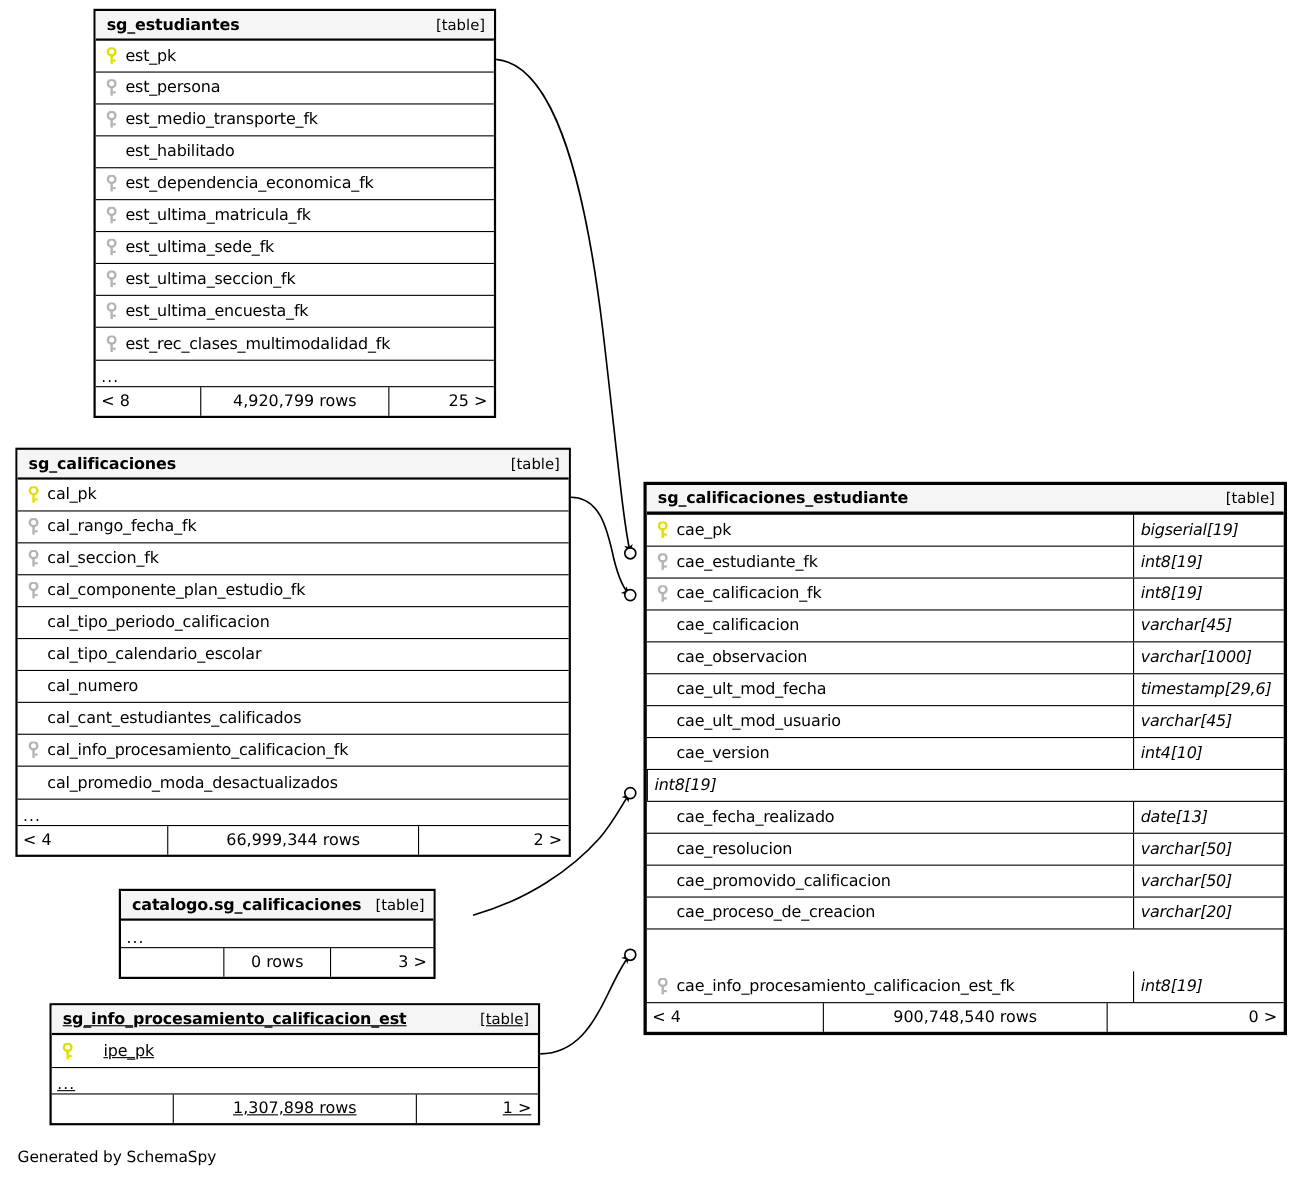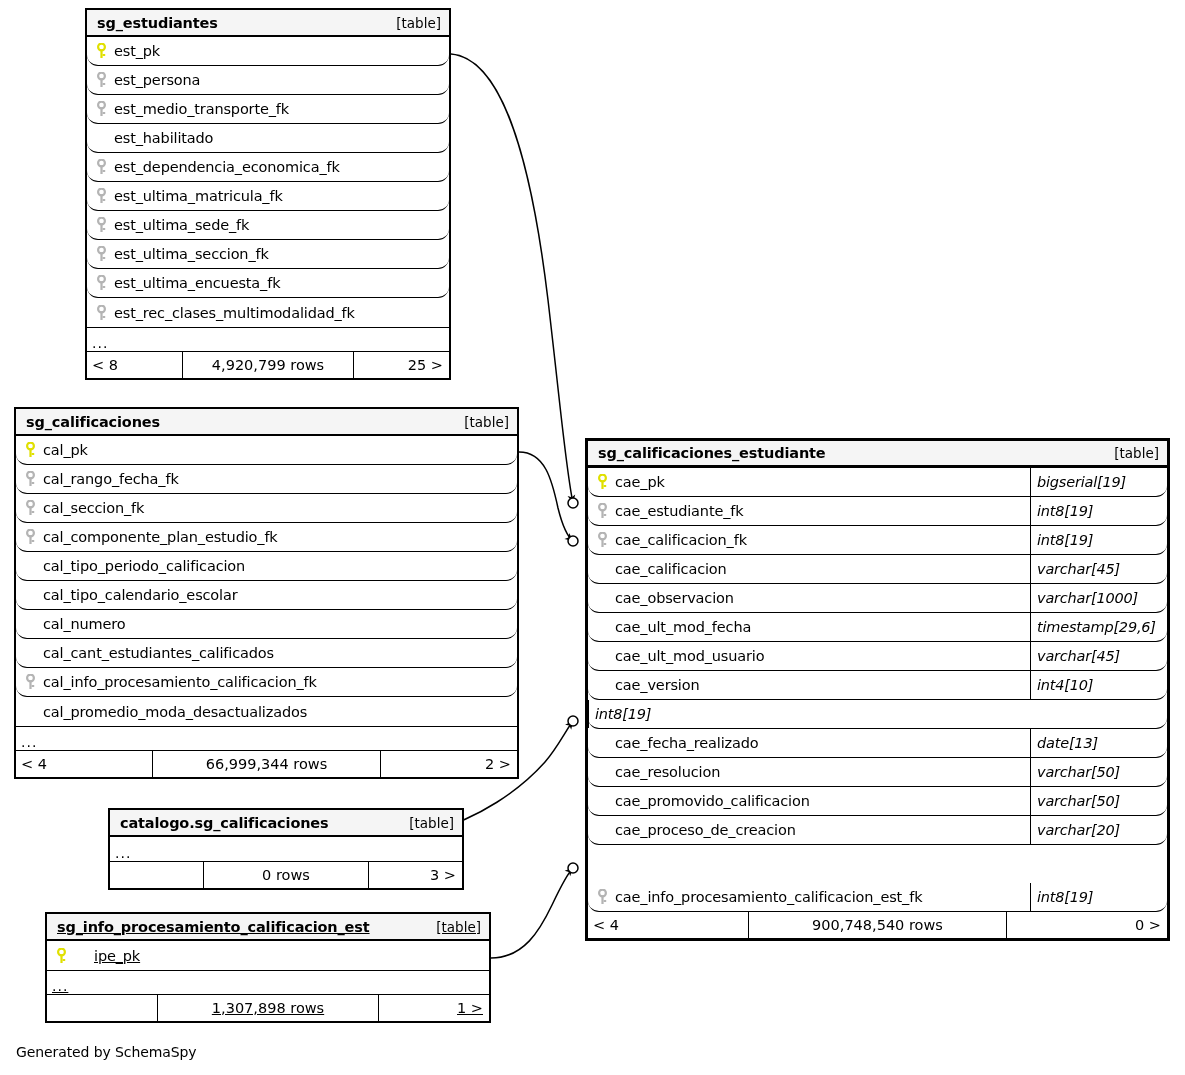--- a/index.html
+++ b/index.html
@@ -60,21 +60,20 @@
     font-weight: normal;
     white-space: nowrap;
   }
   .row {
     display: flex;
     align-items: center;
     height: 29px;
     border-bottom: 1.6px solid #000000;
     box-sizing: border-box;
     position: relative;
-    border-radius: 11px;
   }
   .row:last-of-type { border-bottom: none; }
   .colwrap {
     display: flex;
     align-items: center;
     flex: 1 1 auto;
     min-width: 0;
     height: 100%;
     padding-left: 9px;
     box-sizing: border-box;
@@ -548,21 +547,21 @@
           <div class="ctype">int8[19]</div>
         </div>
     </div>
     <div class="tfoot">
       <div class="fcell fleft" style="width:160px">&lt; 4</div>
       <div class="fcell fmid">900,748,540 rows</div>
       <div class="fcell fright" style="width:160px">0 &gt;</div>
     </div>
   </div>
 
-  <div class="tbl" style="left:108px; top:808px; width:356px;">
+  <div class="tbl" style="left:108px; top:808px; width:288px;">
     <div class="thead">
       <span class="tname">catalogo.sg_calificaciones</span>
       <span class="ttag">[table]</span>
     </div>
     <div class="ellipsis-row" style="border-top:none;">...</div>
     <div class="tfoot">
       <div class="fcell fleft" style="width:93px"></div>
       <div class="fcell fmid">0 rows</div>
       <div class="fcell fright" style="width:93px">3 &gt;</div>
     </div>

